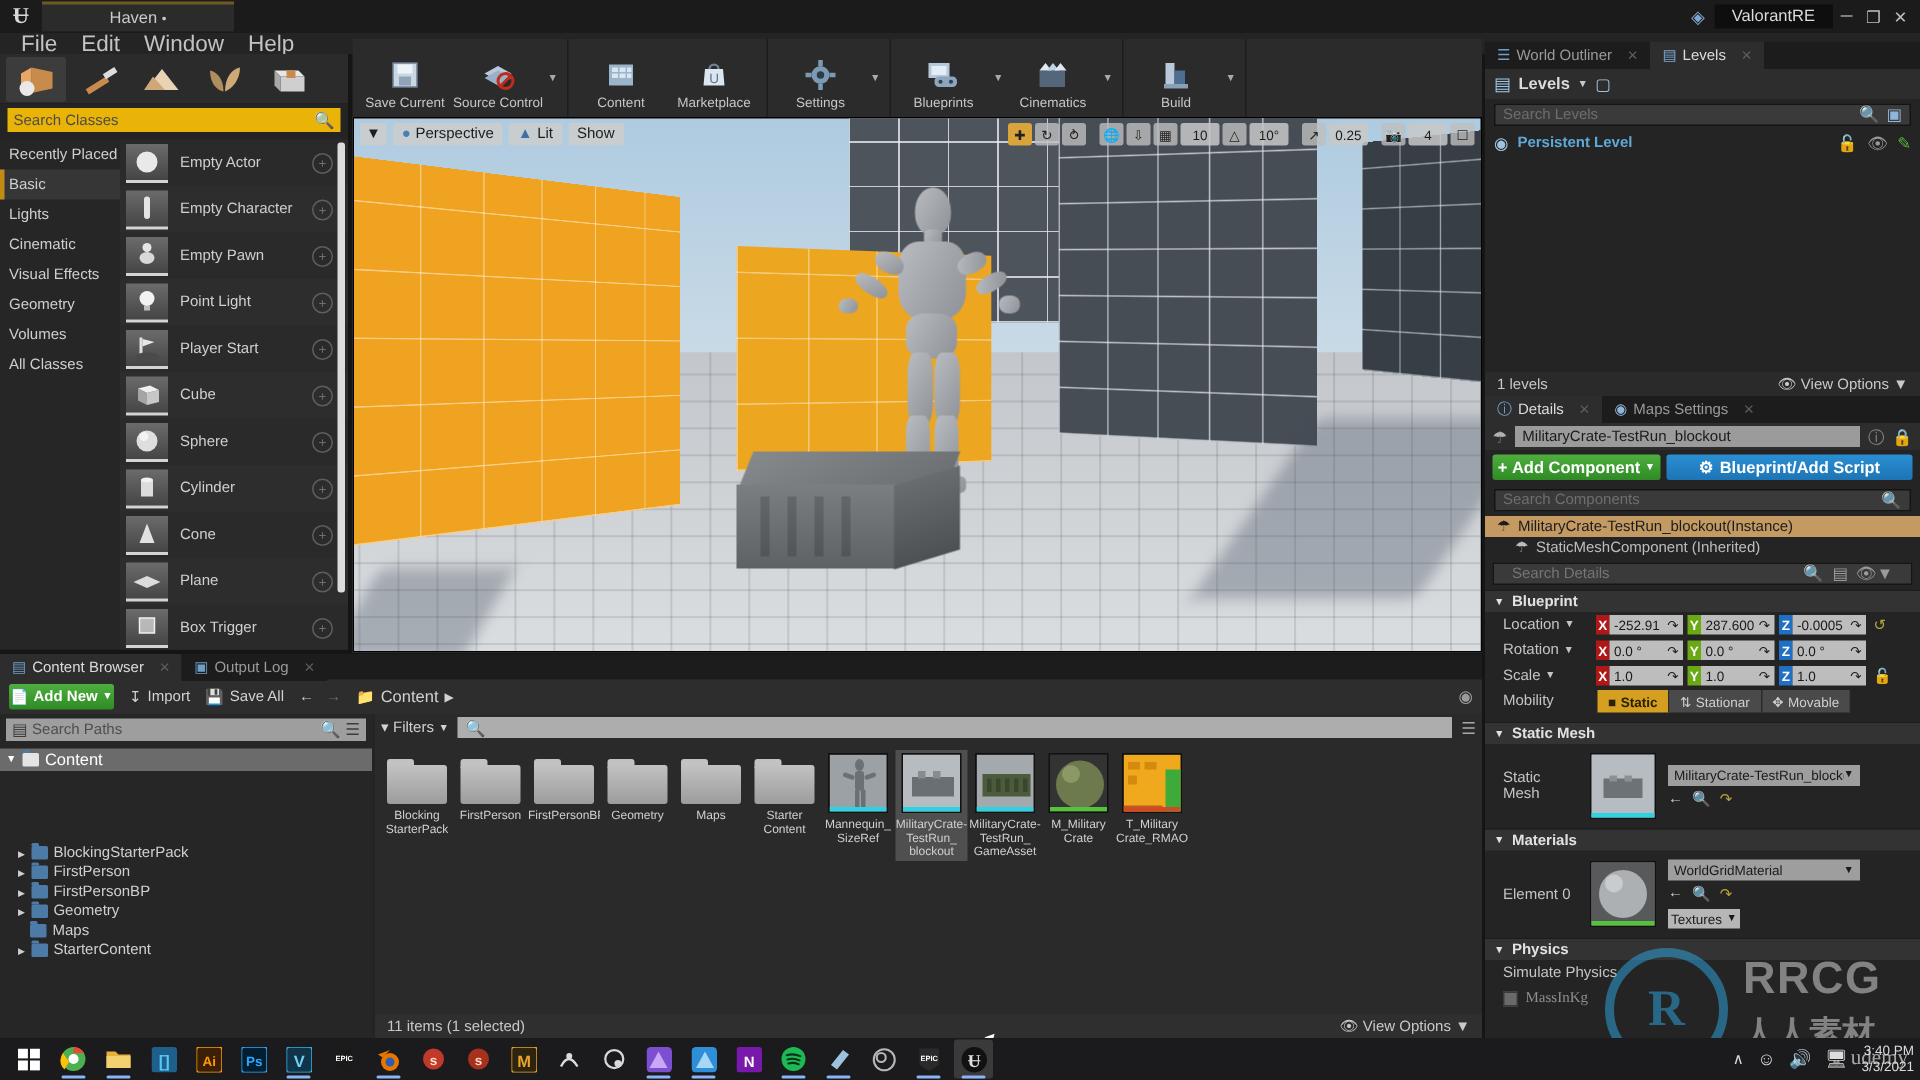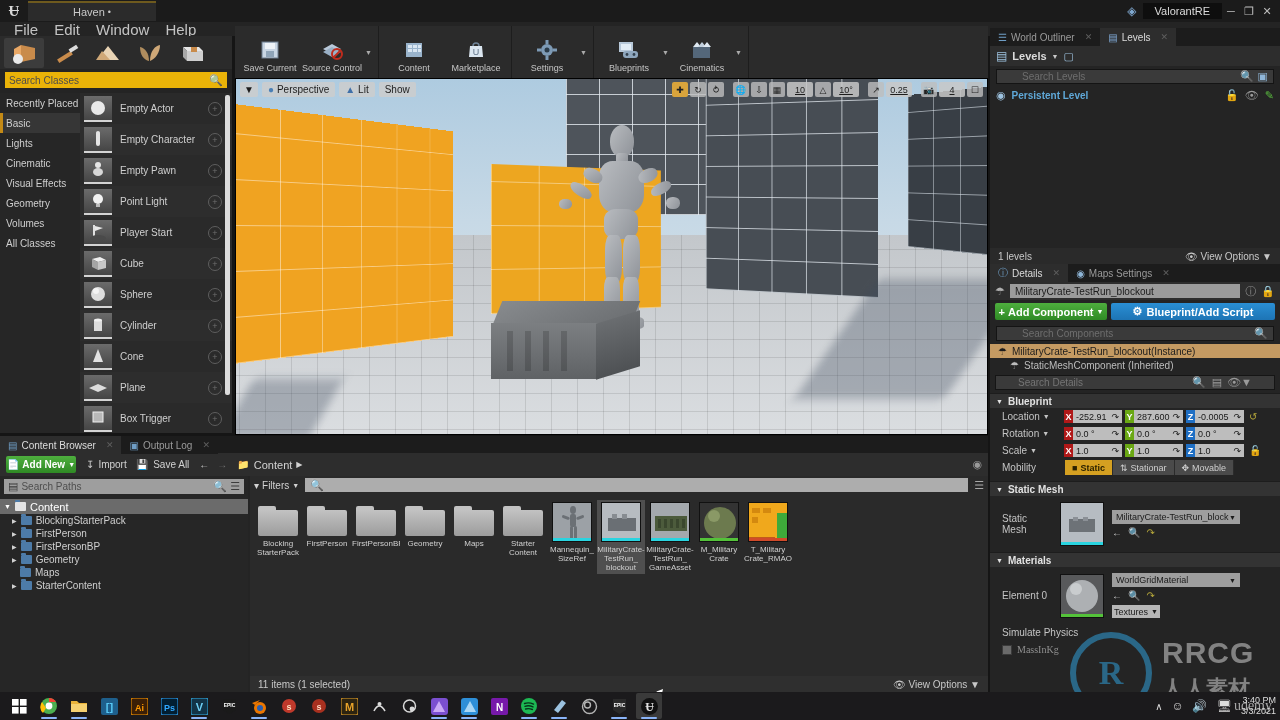--- a/index.html
+++ b/index.html
@@ -69,21 +69,21 @@
   .vp-toolbar { position:absolute; left:0; top:0; width:100%; height:20px; display:flex;
       align-items:center; z-index:20; padding-left:4px; gap:4px; }
   .vp-btn { height:15px; background:rgba(205,205,205,.85); border-radius:2px; display:flex;
       align-items:center; gap:3px; padding:0 6px; font-size:10px; color:#1d1d1d; }
   .vp-btn.sq { padding:0 4px; }
   .vp-right { position:absolute; right:4px; top:3px; display:flex; align-items:center; gap:2px; }
   .vp-ico { width:16px; height:15px; background:rgba(190,190,190,.8); border-radius:2px;
       display:flex; align-items:center; justify-content:center; font-size:9px; color:#222; }
   .vp-ico.on { background:#d9a43c; }
   .vp-num { height:15px; min-width:26px; background:rgba(200,200,200,.85); border-radius:2px;
-      display:flex; align-items:center; justify-content:center; font-size:9px; color:#1d1d1d; padding:0 3px;text-decoration:underline;}
+      display:flex; align-items:center; justify-content:center; font-size:9px; color:#1d1d1d; padding:0 3px;}
   .vp-sep { width:5px; }
 
   
   .sky { position:absolute; inset:0; background:linear-gradient(#aecbe0,#c7d9e6 40%,#dfe6ea); }
   .floor { position:absolute; left:-10%; top:44%; width:120%; height:60%;
      background:
        repeating-linear-gradient(90deg, rgba(0,0,0,.10) 0 1px, transparent 1px 26px),
        repeating-linear-gradient(0deg, rgba(0,0,0,.10) 0 1px, transparent 1px 18px),
        linear-gradient(#c3c7cb, #dcdfe2); }
   .wall { position:absolute; }
@@ -123,21 +123,21 @@
   .tabstrip { height:18px; display:flex; background:#1c1c1c; }
   .ptab { height:18px; display:flex; align-items:center; gap:4px; padding:0 8px; font-size:10px;
       color:#9a9a9a; background:#1c1c1c; }
   .ptab.active { background:#2d2d2d; color:#dcdcdc; }
   .ptab .x { font-size:9px; color:#5e5e5e; margin-left:6px; }
   .panelbar { height:20px; display:flex; align-items:center; gap:5px; padding:0 6px; background:#2d2d2d; }
   .panelbar .ttl { font-size:11px; color:#dcdcdc; font-weight:bold; }
   .srch { margin:3px 6px; height:15px; background:#3a3a3a; border:1px solid #141414;
       display:flex; align-items:center; padding:0 5px; }
   .srch input { flex:1; background:transparent; border:0; outline:0; font-size:10px; color:#c0c0c0;
-      font-family:"Liberation Sans",sans-serif;margin-left:20px;}
+      font-family:"Liberation Sans",sans-serif;}
   .srch input::placeholder { color:#6e6e6e; }
   .lvlrow { height:16px; display:flex; align-items:center; padding:0 6px; gap:6px; }
   .lvlname { color:#5fa8d8; font-size:10px; font-weight:bold; flex:1;}
   .lvlfoot { position:absolute; left:0; top:220px; width:100%; height:16px; background:#2a2a2a;
      display:flex; align-items:center; justify-content:space-between; padding:0 8px; font-size:10px;}
 
   .detailhost { position:absolute; left:0; top:236px; width:290px; bottom:0; background:#242424; }
   .namerow { height:18px; display:flex; align-items:center; gap:5px; padding:0 5px; background:#2d2d2d;}
   .namefield { flex:1; height:14px; background:#9b9b9b; color:#1b1b1b; font-size:10px;
      display:flex; align-items:center; padding:0 5px; }
@@ -145,21 +145,21 @@
   .btn-add { flex:0 0 112px; height:17px; background:linear-gradient(#4eaf3e,#2f8a25);
      color:#fff; font-size:11px; font-weight:bold; display:flex; align-items:center;
      justify-content:center; border-radius:2px; }
   .btn-bp { flex:1; height:17px; background:linear-gradient(#2a8fd4,#1d74b5); color:#fff;
      font-size:11px; font-weight:bold; display:flex; align-items:center; justify-content:center;
      gap:4px; border-radius:2px; }
   .comprow { height:14px; display:flex; align-items:center; gap:5px; padding:0 8px; font-size:10px; }
   .comprow.sel { background:#c49a62; color:#1c1c1c; }
   .comprow.sub { padding-left:20px; color:#bdbdbd; }
   .dsearch { margin:3px 5px; height:15px; background:#3a3a3a; border:1px solid #151515;
-     display:flex; align-items:center; padding:0 22px; }
+     display:flex; align-items:center; padding:0 12px; }
   .dsearch input { flex:1; background:transparent; border:0; outline:0; font-size:10px; color:#bbb;
      font-family:"Liberation Sans",sans-serif;}
   .sect { height:15px; display:flex; align-items:center; gap:5px; padding-left:6px;
      background:#333; font-size:10px; font-weight:bold; color:#e2e2e2; border-top:1px solid #1d1d1d;}
   .prow { height:17px; display:flex; align-items:center; padding-left:12px; font-size:10px; }
   .plabel { width:62px; color:#c4c4c4; display:flex; align-items:center; gap:3px; }
   .axes { display:flex; gap:3px; align-items:center; }
   .axis { display:flex; align-items:center; height:13px; }
   .axl { width:9px; height:13px; font-size:9px; color:#fff; display:flex; align-items:center;
      justify-content:center; font-weight:bold;}
@@ -406,20 +406,33 @@
               <polygon points="3,8 7,3 11,8" fill="#dfe9f2"></polygon>
               <polygon points="8,8 12,3 16,8" fill="#c3d2e0"></polygon>
               <polygon points="13,8 17,3 21,8" fill="#dfe9f2"></polygon>
             </svg>
         </div>
         <div class="tb-lbl">Cinematics</div>
       </div>
       <div class="tb-caret">▼</div>
     </div>
 
+    <div class="tb-group">
+      <div class="tb-item">
+        <div class="tb-ico">
+          <svg width="22" height="22" viewBox="0 0 22 22">
+              <rect x="4" y="3" width="6" height="16" fill="#b9c9da"></rect>
+              <rect x="10" y="8" width="7" height="11" fill="#4d6f94"></rect>
+              <rect x="3" y="17" width="16" height="3" fill="#8aa0b5"></rect>
+            </svg>
+        </div>
+        <div class="tb-lbl">Build</div>
+      </div>
+      <div class="tb-caret">▼</div>
+    </div>
 
   </div>
 
   <div class="placepanel">
     <div class="searchbar">
       <input placeholder="Search Classes" style="">
       <span style="color:#3a3a3a;font-size:11px;">🔍</span>
     </div>
 
     <div class="cats">
@@ -899,20 +912,24 @@
             <span>🔍</span>
             <span style="color:#b5a63a;">↷</span>
           </div>
           <div class="texbtn">
             <span>Textures</span>
             <span style="font-size:7px;">▼</span>
           </div>
         </div>
       </div>
 
+      <div class="sect">
+        <span style="font-size:7px;">▼</span>
+        <span>Physics</span>
+      </div>
       <div class="prow">
         <span style="color:#c4c4c4;">Simulate Physics</span>
       </div>
       <div class="prow" style="gap:5px;">
         <span style="width:10px;height:10px;background:#6a6a6a;border:1px solid #3a3a3a;"></span>
         <span style="color:#8f8f8f;font-family:Liberation Serif, serif;">MassInKg</span>
       </div>
     </div>
   </div>
 
@@ -963,21 +980,21 @@
         <input placeholder="Search Paths" style="">
         <span style="color:#3c3c3c;">🔍</span>
         <span style="color:#3c3c3c;margin-left:3px;">☰</span>
       </div>
       <div class="ptree">
         <div class="pnode root">
           <span style="font-size:7px;">▼</span>
           <span class="folder" style="background:#e4e4e4;"></span>
           <span>Content</span>
         </div>
-        <div class="pnode" style="padding-left:12px;">
+        <div class="pnode" style="padding-left:12px;margin-top:48px;">
           <span style="font-size:6px;">▶</span>
           <span class="folder"></span>
           <span>BlockingStarterPack</span>
         </div>
         <div class="pnode" style="padding-left:12px;">
           <span style="font-size:6px;">▶</span>
           <span class="folder"></span>
           <span>FirstPerson</span>
         </div>
         <div class="pnode" style="padding-left:12px;">

